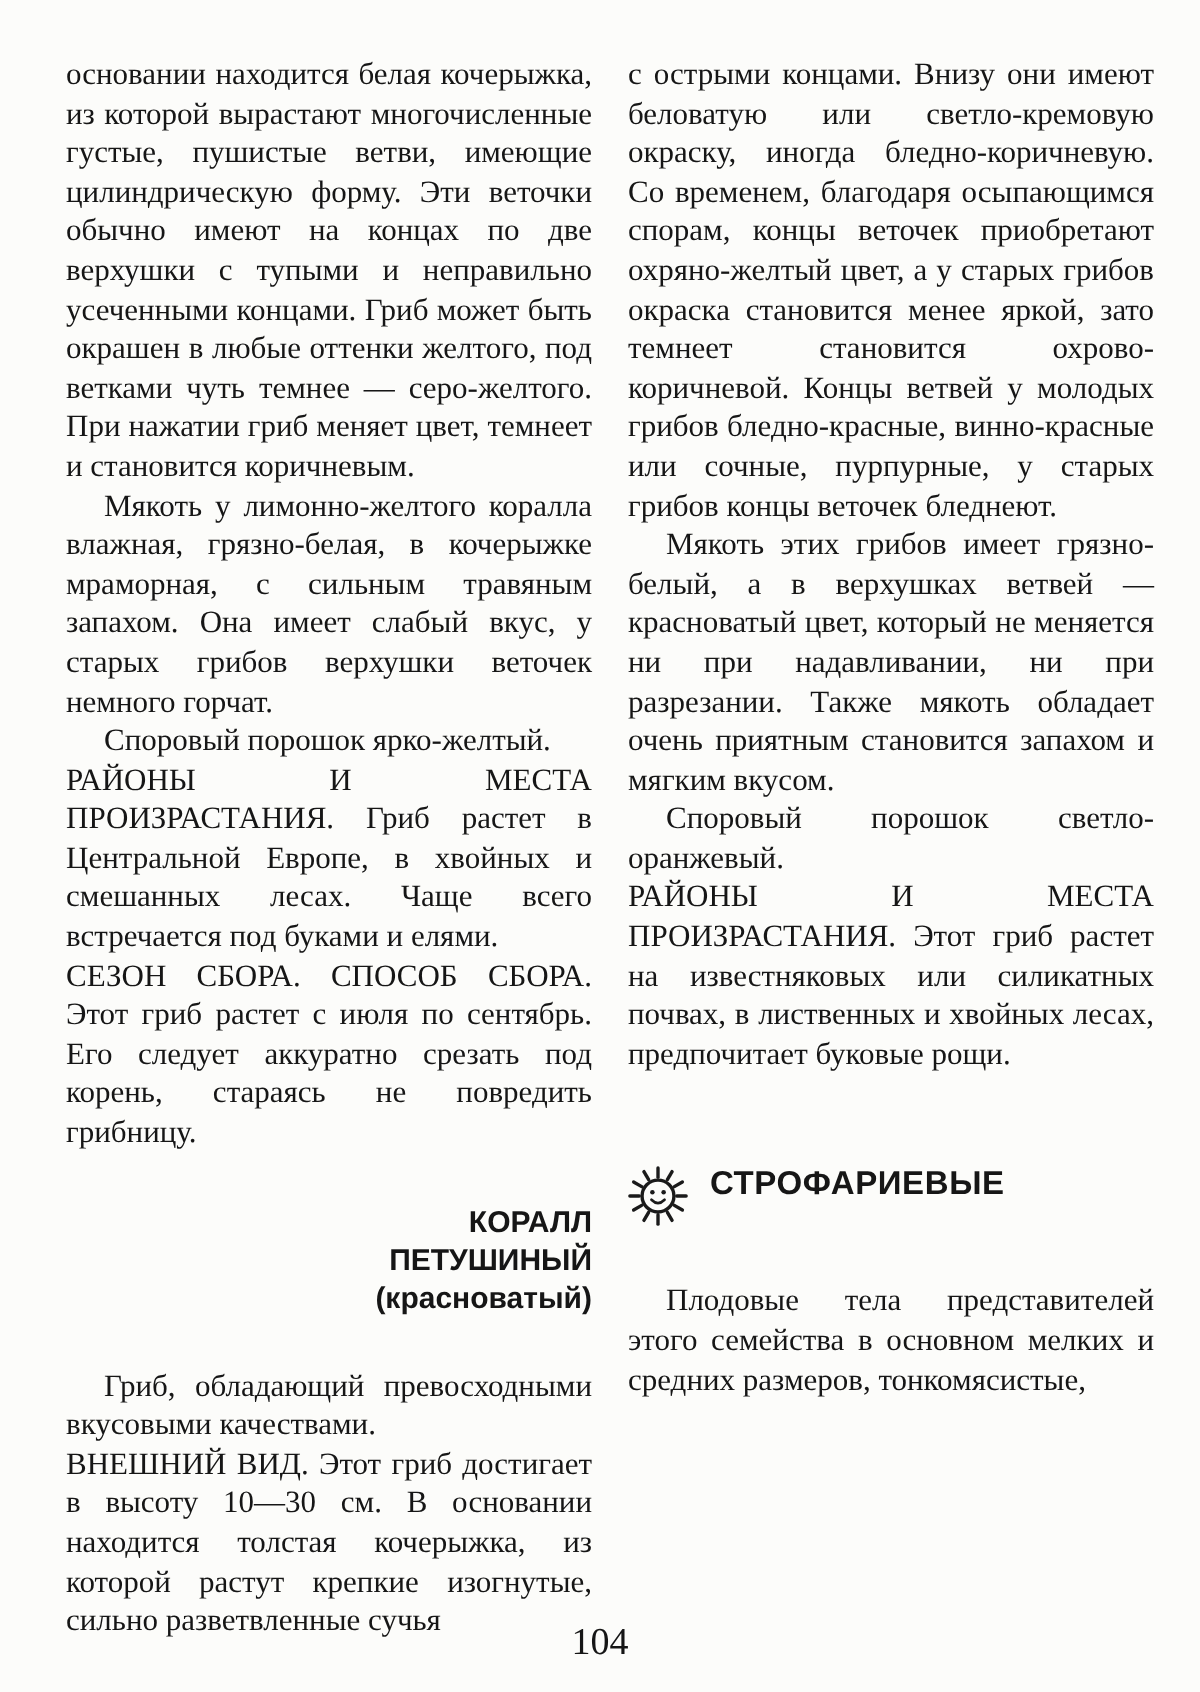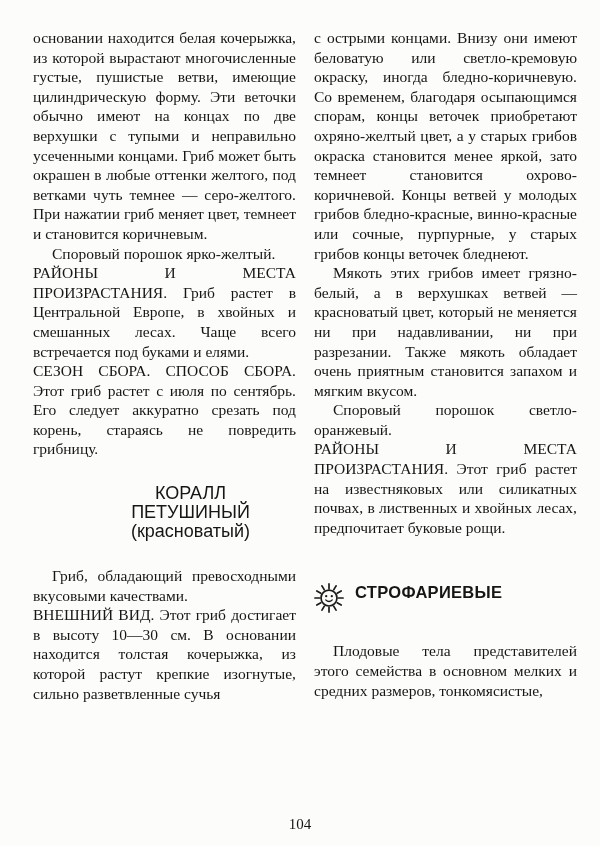--- a/index.html
+++ b/index.html
@@ -27,25 +27,25 @@
     font-size: 15.5px;
     line-height: 19.6px;
     text-align: justify;
   }
 
   .para { margin: 0; }
   .para.indent { text-indent: 19px; }
 
   .subheading {
     font-family: "Liberation Sans", "DejaVu Sans", sans-serif;
-    font-weight: normal;
-    font-size: 18px;
+    font-weight: bold;
+    font-size: 15px;
     line-height: 19px;
     margin: 25px 0 25px 52px;
-    text-align: center;
+    text-align: right;
   }
 
   .family-heading {
     display: flex;
     gap: 11px;
     margin: 46px 0 28px 0;
     font-family: "Liberation Sans", "DejaVu Sans", sans-serif;
     font-weight: bold;
     font-size: 16.5px;
     letter-spacing: 0.3px;
@@ -59,31 +59,32 @@
     display: inline-block;
   }
   .sun-icon svg { width: 100%; height: 100%; display: block; }
 
   .page-number {
     position: absolute;
     left: 0;
     right: 0;
     bottom: 13px;
     text-align: center;
-    font-size: 15px;
+    font-size: 19px;
   }
 </style>
 </head>
 <body>
 
 <div class="page">
   <div class="columns">
 
     <div class="column">
       <p class="para">основании находится белая кочерыжка, из которой вырастают многочисленные густые, пушистые ветви, имеющие цилиндрическую форму. Эти веточки обычно имеют на концах по две верхушки с тупыми и неправильно усеченными концами. Гриб может быть окрашен в любые оттенки желтого, под ветками чуть темнее — серо-желтого. При нажатии гриб меняет цвет, темнеет и становится коричневым.</p>
+      <p class="para indent">Мякоть у лимонно-желтого коралла влажная, грязно-белая, в кочерыжке мраморная, с сильным травяным запахом. Она имеет слабый вкус, у старых грибов верхушки веточек немного горчат.</p>
       <p class="para indent">Споровый порошок ярко-желтый.</p>
       <p class="para">РАЙОНЫ И МЕСТА ПРОИЗРАСТАНИЯ. Гриб растет в Центральной Европе, в хвойных и смешанных лесах. Чаще всего встречается под буками и елями.</p>
       <p class="para">СЕЗОН СБОРА. СПОСОБ СБОРА. Этот гриб растет с июля по сентябрь. Его следует аккуратно срезать под корень, стараясь не повредить грибницу.</p>
 
       <div class="subheading">
         <div>КОРАЛЛ</div>
         <div>ПЕТУШИНЫЙ</div>
         <div>(красноватый)</div>
       </div>
 

